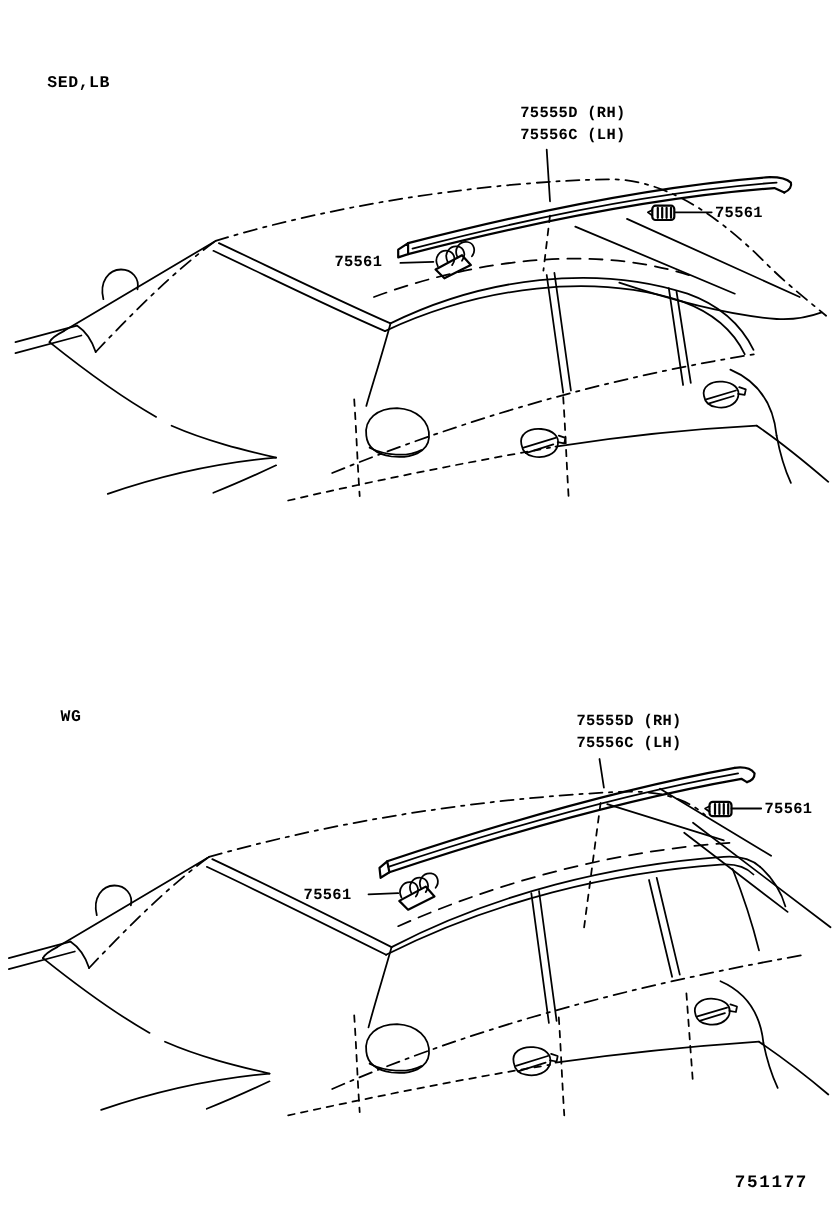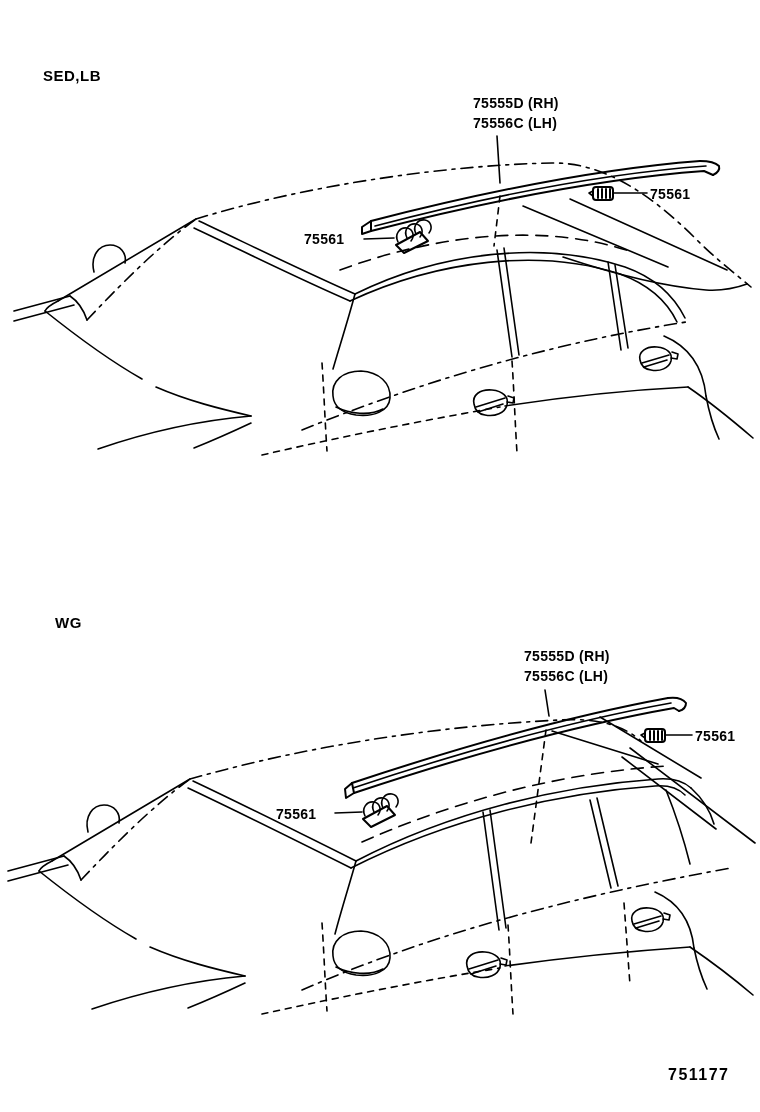--- a/index.html
+++ b/index.html
@@ -1,18 +1,18 @@
 <!DOCTYPE html>
 <html><head>
 <meta charset="utf-8">
 <style>
   html,body{margin:0;padding:0;background:#fff;}
   .canvas{
     position:relative;width:760px;height:1112px;background:#ffffff;
-    font-family:Liberation Sans, sans-serif;color:#000;overflow:hidden;
+    font-family:Liberation Mono, monospace;color:#000;overflow:hidden;
   }
   .label{position:absolute;white-space:nowrap;color:#000;}
   .variant{font-size:15px;font-weight:700;letter-spacing:.5px;}
   .part{font-size:14px;font-weight:700;letter-spacing:.3px;line-height:20px;}
   .fig{font-size:16px;font-weight:700;letter-spacing:1.5px;}
   svg.art{position:absolute;left:0;top:0;}
   svg.art path, svg.art rect{stroke:#000;fill:none;stroke-width:1.6;stroke-linecap:round;stroke-linejoin:round;}
   svg.art .dd{stroke-dasharray:12 6 3 6;}   
   svg.art .dsh{stroke-dasharray:6 6;}       
   svg.art .dsh2{stroke-dasharray:12 8;}     
@@ -208,21 +208,21 @@
   </svg>
 
   <div class="label variant" style="left:43px;top:67px;">SED,LB</div>
 
   <div class="label part" style="left:473px;top:93px;">75555D (RH)</div>
   <div class="label part" style="left:473px;top:113px;">75556C (LH)</div>
 
   <div class="label part" style="left:304px;top:229px;">75561</div>
   <div class="label part" style="left:650px;top:184px;">75561</div>
 
-  <div class="label variant" style="left:55px;top:614px;">WG</div>
+  <div class="label variant" style="left:55px;top:643px;">WG</div>
 
   <div class="label part" style="left:524px;top:646px;">75555D (RH)</div>
   <div class="label part" style="left:524px;top:666px;">75556C (LH)</div>
 
   <div class="label part" style="left:276px;top:804px;">75561</div>
   <div class="label part" style="left:695px;top:726px;">75561</div>
 
   <div class="label fig" style="left:668px;top:1066px;">751177</div>
 
 </div>

